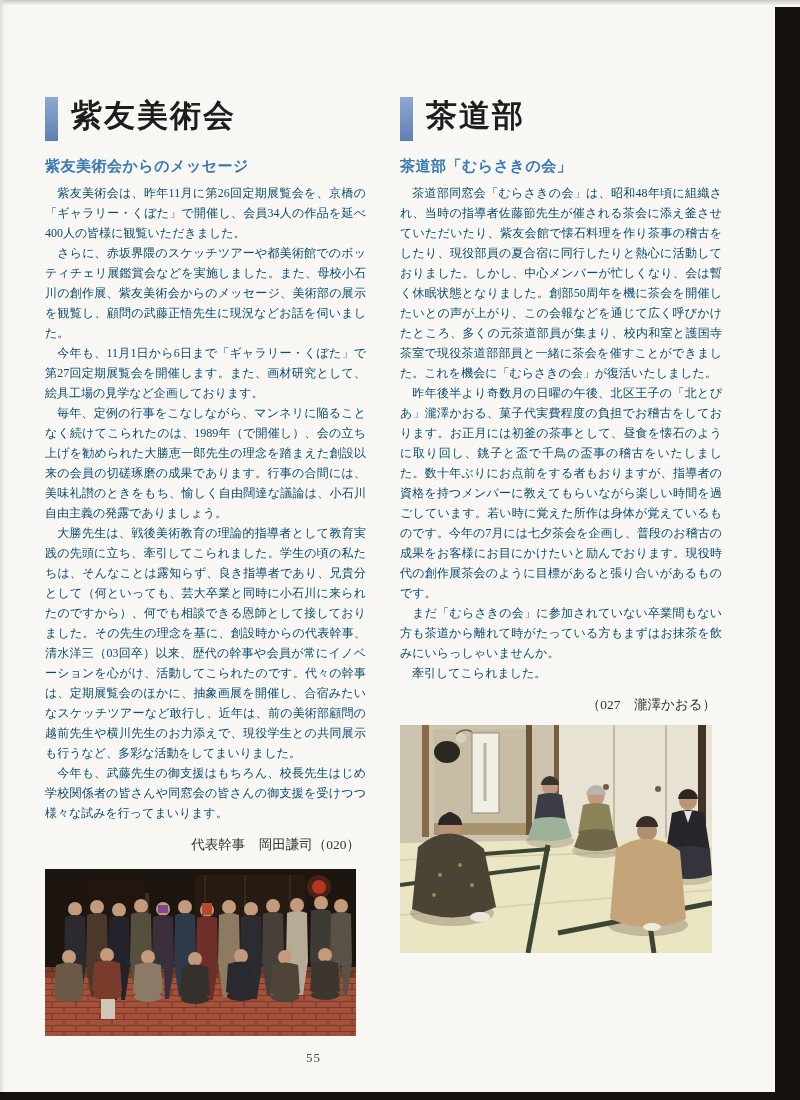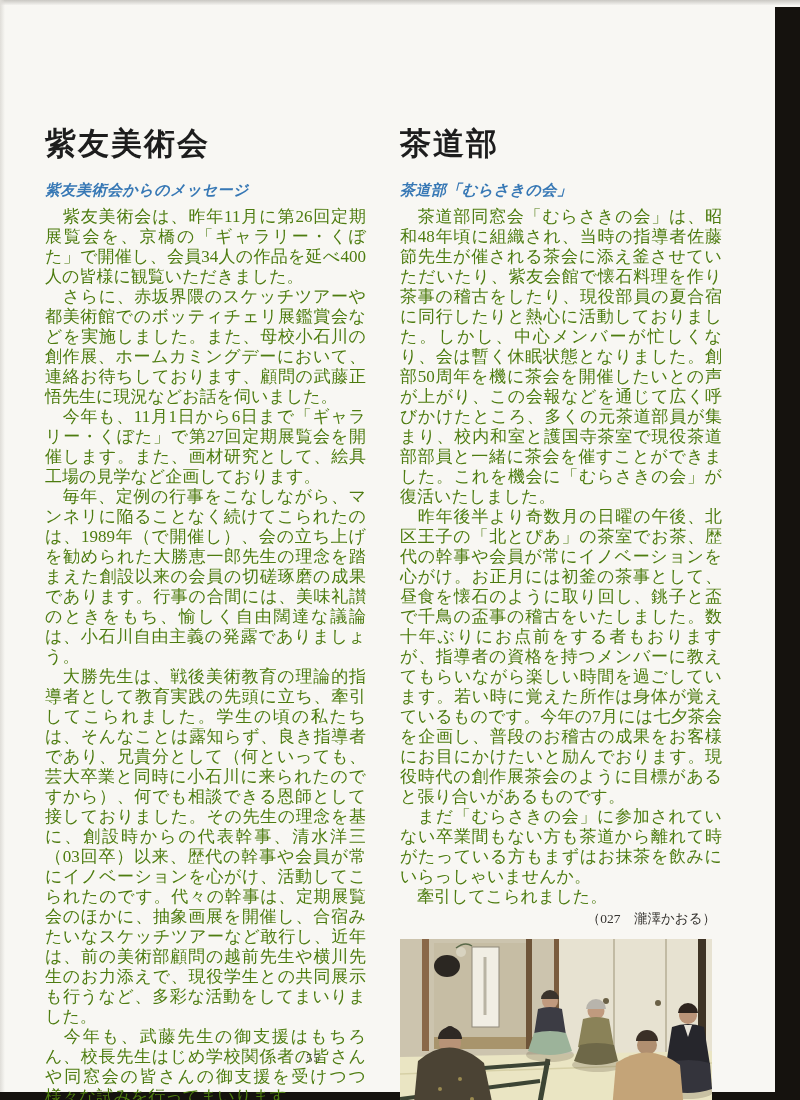--- a/index.html
+++ b/index.html
@@ -12,35 +12,35 @@
                 background:linear-gradient(#c9c7c2,#f3f2ee); }
   .scan-left  { position:absolute; top:0; left:0; bottom:0; width:5px;
                 background:linear-gradient(90deg,#dfddd8,rgba(255,255,255,0)); }
   .band-right { position:absolute; top:7px; right:0; bottom:0; width:25px; background:#15120e; }
   .band-bottom{ position:absolute; left:0; right:0; bottom:0; height:8px; background:#15120e; }
 
   .col { position:absolute; top:95px; }
   .col-left  { left:45px;  width:321px; }
   .col-right { left:400px; width:322px; }
 
-  .header { display:flex; align-items:flex-start; gap:13px; margin:0 0 16px 0;flex-direction:column; }
+  .header { display:flex; align-items:flex-start; gap:13px; margin:0 0 16px 0; }
   .accent-bar { flex:0 0 13px; height:44px; margin-top:2px;
                 background:linear-gradient(#8ea9d1,#5d80b3); }
   .section-title { font-family:"Liberation Sans","DejaVu Sans",sans-serif;
                    font-size:31px; font-weight:bold; color:#1d1d1d;
                    letter-spacing:2px; margin:0; line-height:1.35; }
 
   .sub { font-family:"Liberation Sans","DejaVu Sans",sans-serif;
          font-size:15px; font-weight:bold; color:#3778b5;
-         margin:0 0 7px 0; letter-spacing:.5px;font-style:italic; }
-
-  p.body { font-size:17px; line-height:20px; color:#4d7c0f;
+         margin:0 0 7px 0; letter-spacing:.5px; }
+
+  p.body { font-size:12px; line-height:20px; color:#0c4a6e;
            margin:0; text-align:justify; text-justify:inter-ideograph; }
   p.sig  { font-size:13.5px; line-height:20px; color:#35332f;
-           margin:2px 0 0 0; text-align:right; padding-right:6px; }
+           margin:12px 0 0 0; text-align:right; padding-right:6px; }
 
   .photo { margin-top:14px; }
   .photo svg { display:block; }
   .photo-right { margin-top:10px; }
 
   .page-number { position:absolute; top:1050px; left:0; width:627px;
                  text-align:center; font-size:13px; color:#49463f; letter-spacing:1px; }
 </style>
 </head>
 <body>
@@ -51,21 +51,21 @@
   <div class="band-right"></div>
   <div class="band-bottom"></div>
 
   <div class="col col-left">
     <div class="header">
       <span class="accent-bar"></span>
       <h1 class="section-title">紫友美術会</h1>
     </div>
     <h2 class="sub">紫友美術会からのメッセージ</h2>
     <p class="body">　紫友美術会は、昨年11月に第26回定期展覧会を、京橋の「ギャラリー・くぼた」で開催し、会員34人の作品を延べ400人の皆様に観覧いただきました。</p>
-    <p class="body">　さらに、赤坂界隈のスケッチツアーや都美術館でのボッティチェリ展鑑賞会などを実施しました。また、母校小石川の創作展、ホームカミングデーにおいて、連絡お待ちしております、顧問の武藤正悟先生に現況などお話を伺いました。</p>
+    <p class="body">　さらに、赤坂界隈のスケッチツアーや都美術館でのボッティチェリ展鑑賞会などを実施しました。また、母校小石川の創作展、紫友美術会からのメッセージ、美術部の展示を観覧し、顧問の武藤正悟先生に現況などお話を伺いました。</p>
     <p class="body">　今年も、11月1日から6日まで「ギャラリー・くぼた」で第27回定期展覧会を開催します。また、画材研究として、絵具工場の見学など企画しております。</p>
     <p class="body">　毎年、定例の行事をこなしながら、マンネリに陥ることなく続けてこられたのは、1989年（で開催し）、会の立ち上げを勧められた大勝恵一郎先生の理念を踏まえた創設以来の会員の切磋琢磨の成果であります。行事の合間には、美味礼讃のときをもち、愉しく自由闊達な議論は、小石川自由主義の発露でありましょう。</p>
     <p class="body">　大勝先生は、戦後美術教育の理論的指導者として教育実践の先頭に立ち、牽引してこられました。学生の頃の私たちは、そんなことは露知らず、良き指導者であり、兄貴分として（何といっても、芸大卒業と同時に小石川に来られたのですから）、何でも相談できる恩師として接しておりました。その先生の理念を基に、創設時からの代表幹事、清水洋三（03回卒）以来、歴代の幹事や会員が常にイノベーションを心がけ、活動してこられたのです。代々の幹事は、定期展覧会のほかに、抽象画展を開催し、合宿みたいなスケッチツアーなど敢行し、近年は、前の美術部顧問の越前先生や横川先生のお力添えで、現役学生との共同展示も行うなど、多彩な活動をしてまいりました。</p>
     <p class="body">　今年も、武藤先生の御支援はもちろん、校長先生はじめ学校関係者の皆さんや同窓会の皆さんの御支援を受けつつ様々な試みを行ってまいります。</p>
     <p class="sig">代表幹事　岡田謙司（020）</p>
 
     <div class="photo">
       <svg width="311" height="167" viewBox="0 0 311 167">
         <rect width="311" height="167" fill="#17110d"></rect>
         <rect x="0" y="0" width="311" height="98" fill="#1d150f"></rect>
@@ -124,21 +124,21 @@
     </div>
   </div>
 
   <div class="col col-right">
     <div class="header">
       <span class="accent-bar"></span>
       <h1 class="section-title">茶道部</h1>
     </div>
     <h2 class="sub">茶道部「むらさきの会」</h2>
     <p class="body">　茶道部同窓会「むらさきの会」は、昭和48年頃に組織され、当時の指導者佐藤節先生が催される茶会に添え釜させていただいたり、紫友会館で懐石料理を作り茶事の稽古をしたり、現役部員の夏合宿に同行したりと熱心に活動しておりました。しかし、中心メンバーが忙しくなり、会は暫く休眠状態となりました。創部50周年を機に茶会を開催したいとの声が上がり、この会報などを通じて広く呼びかけたところ、多くの元茶道部員が集まり、校内和室と護国寺茶室で現役茶道部部員と一緒に茶会を催すことができました。これを機会に「むらさきの会」が復活いたしました。</p>
-    <p class="body">　昨年後半より奇数月の日曜の午後、北区王子の「北とぴあ」の茶室でお茶、歴代の幹事や会員が常にイノベーションを心がけ。お正月には初釜の茶事として、昼食を懐石のように取り回し、銚子と盃で千鳥の盃事の稽古をいたしました。数十年ぶりにお点前をする者もおりますが、指導者の資格を持つメンバーに教えてもらいながら楽しい時間を過ごしています。若い時に覚えた所作は身体が覚えているものです。今年の7月には七夕茶会を企画し、普段のお稽古の成果をお客様にお目にかけたいと励んでおります。現役時代の創作展茶会のように目標があると張り合いがあるものです。</p>
+    <p class="body">　昨年後半より奇数月の日曜の午後、北区王子の「北とぴあ」瀧澤かおる、菓子代実費程度の負担でお稽古をしております。お正月には初釜の茶事として、昼食を懐石のように取り回し、銚子と盃で千鳥の盃事の稽古をいたしました。数十年ぶりにお点前をする者もおりますが、指導者の資格を持つメンバーに教えてもらいながら楽しい時間を過ごしています。若い時に覚えた所作は身体が覚えているものです。今年の7月には七夕茶会を企画し、普段のお稽古の成果をお客様にお目にかけたいと励んでおります。現役時代の創作展茶会のように目標があると張り合いがあるものです。</p>
     <p class="body">　まだ「むらさきの会」に参加されていない卒業間もない方も茶道から離れて時がたっている方もまずはお抹茶を飲みにいらっしゃいませんか。</p>
     <p class="body">　牽引してこられました。</p>
     <p class="sig">（027　瀧澤かおる）</p>
 
     <div class="photo photo-right">
       <svg width="312" height="228" viewBox="0 0 312 228">
         <rect width="312" height="228" fill="#d9d2bf"></rect>
         <rect x="0" y="0" width="160" height="118" fill="#ccc4ae"></rect>
         <g>
           <rect x="34" y="4" width="94" height="98" fill="#c6bda4"></rect>

